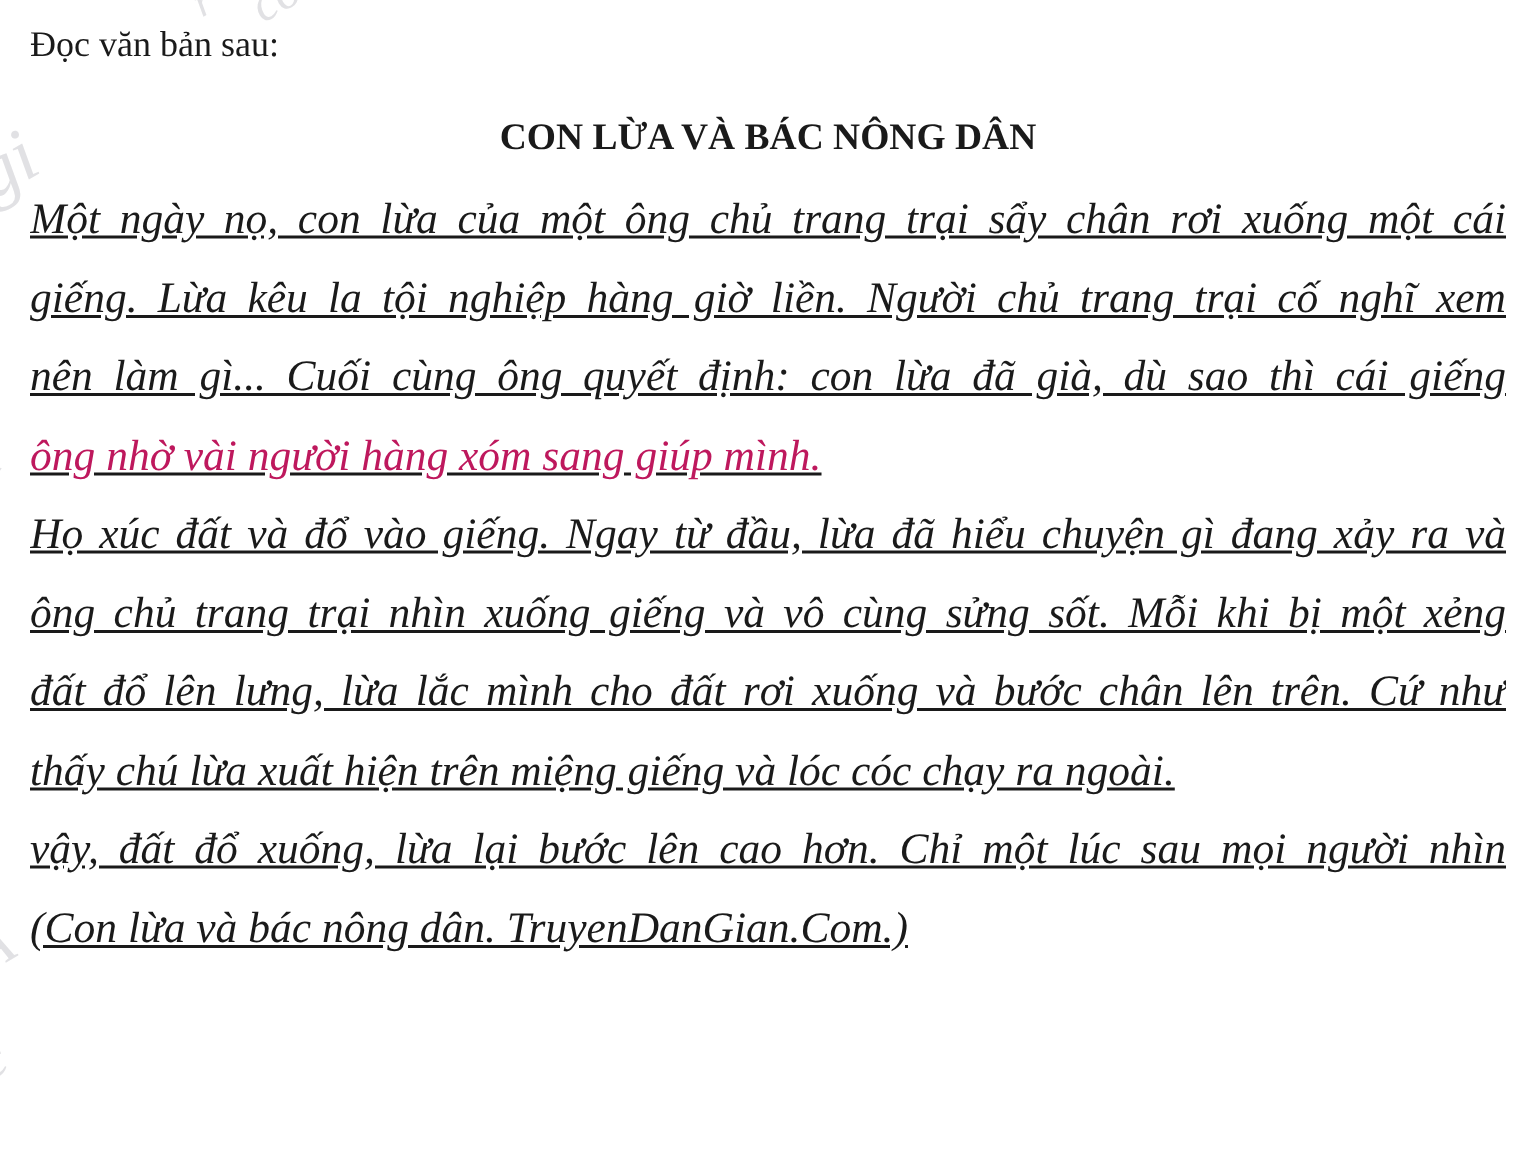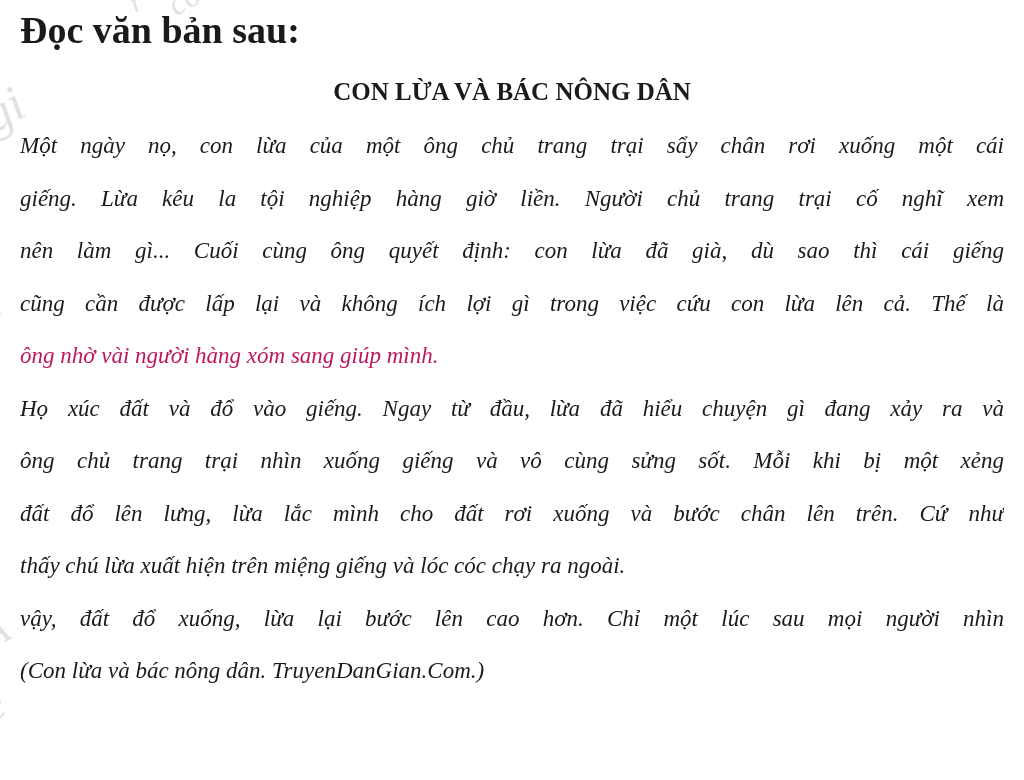--- a/index.html
+++ b/index.html
@@ -16,36 +16,37 @@
     font-family: "Liberation Serif", "DejaVu Serif", serif;
     color: #1a1a1a;
   }
   .content {
     position: absolute;
     left: 20px;
     top: 12px;
     width: 984px;
   }
   .instruction {
-    font-weight: bold;
-    font-size: 38px;
+    font-weight: normal;
+    font-size: 24px;
     line-height: 36px;
     text-align: left;
   }
   .doc-title {
     font-weight: bold;
     font-size: 25px;
     line-height: 36px;
     text-align: center;
     margin-top: 26px;
   }
   .body-lines {
     margin-top: 10px;
     font-style: italic;
-    font-size: 23px;
+    font-size: 29px;
+    text-decoration: underline;
   }
   .text-line {
     height: 52.5px;
     line-height: 52.5px;
     white-space: normal;
     overflow: hidden;
   }
   .text-line.justified {
     text-align: justify;
     text-align-last: justify;
@@ -74,21 +75,20 @@
       <span class="watermark-frag" style="left: -18px; top: 608px; font-size: 42px; color: rgb(201, 201, 206); transform: rotate(-30deg);">A</span>
       <span class="watermark-frag" style="left: -14px; top: 684px; font-size: 38px; color: rgb(201, 201, 206); transform: rotate(-30deg);">c</span>
     </div>
   <div class="content">
     <div class="instruction">Đọc văn bản sau:</div>
     <div class="doc-title">CON LỪA VÀ BÁC NÔNG DÂN</div>
     <div class="body-lines" id="body-lines">
         <div class="text-line justified" style="color: rgb(26, 26, 26);">Một ngày nọ, con lừa của một ông chủ trang trại sẩy chân rơi xuống một cái</div>
         <div class="text-line justified" style="color: rgb(26, 26, 26);">giếng. Lừa kêu la tội nghiệp hàng giờ liền. Người chủ trang trại cố nghĩ xem</div>
         <div class="text-line justified" style="color: rgb(26, 26, 26);">nên làm gì... Cuối cùng ông quyết định: con lừa đã già, dù sao thì cái giếng</div>
-        <div class="text-line justified" style="color: rgb(26, 26, 26);">cũng cần được lấp lại và không ích lợi gì trong việc cứu con lừa lên cả. Thế là</div>
         <div class="text-line plain" style="color: #be185d;">ông nhờ vài người hàng xóm sang giúp mình.</div>
         <div class="text-line justified" style="color: rgb(26, 26, 26);">Họ xúc đất và đổ vào giếng. Ngay từ đầu, lừa đã hiểu chuyện gì đang xảy ra và</div>
         <div class="text-line justified" style="color: rgb(26, 26, 26);">ông chủ trang trại nhìn xuống giếng và vô cùng sửng sốt. Mỗi khi bị một xẻng</div>
         <div class="text-line justified" style="color: rgb(26, 26, 26);">đất đổ lên lưng, lừa lắc mình cho đất rơi xuống và bước chân lên trên. Cứ như</div>
         <div class="text-line plain" style="color: rgb(26, 26, 26);">thấy chú lừa xuất hiện trên miệng giếng và lóc cóc chạy ra ngoài.</div>
         <div class="text-line justified" style="color: rgb(26, 26, 26);">vậy, đất đổ xuống, lừa lại bước lên cao hơn. Chỉ một lúc sau mọi người nhìn</div>
         <div class="text-line plain" style="color: rgb(26, 26, 26);">(Con lừa và bác nông dân. TruyenDanGian.Com.)</div>
       </div>
   </div>
 </div>

